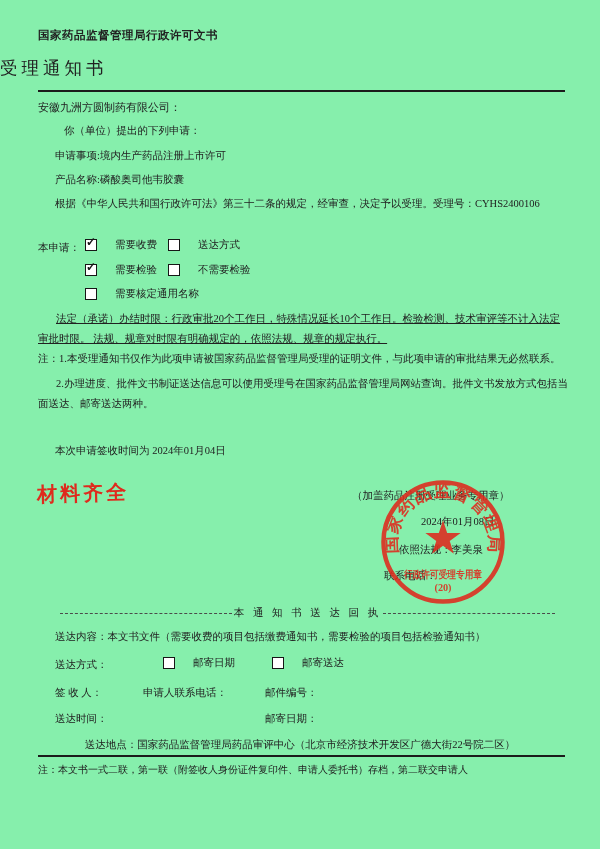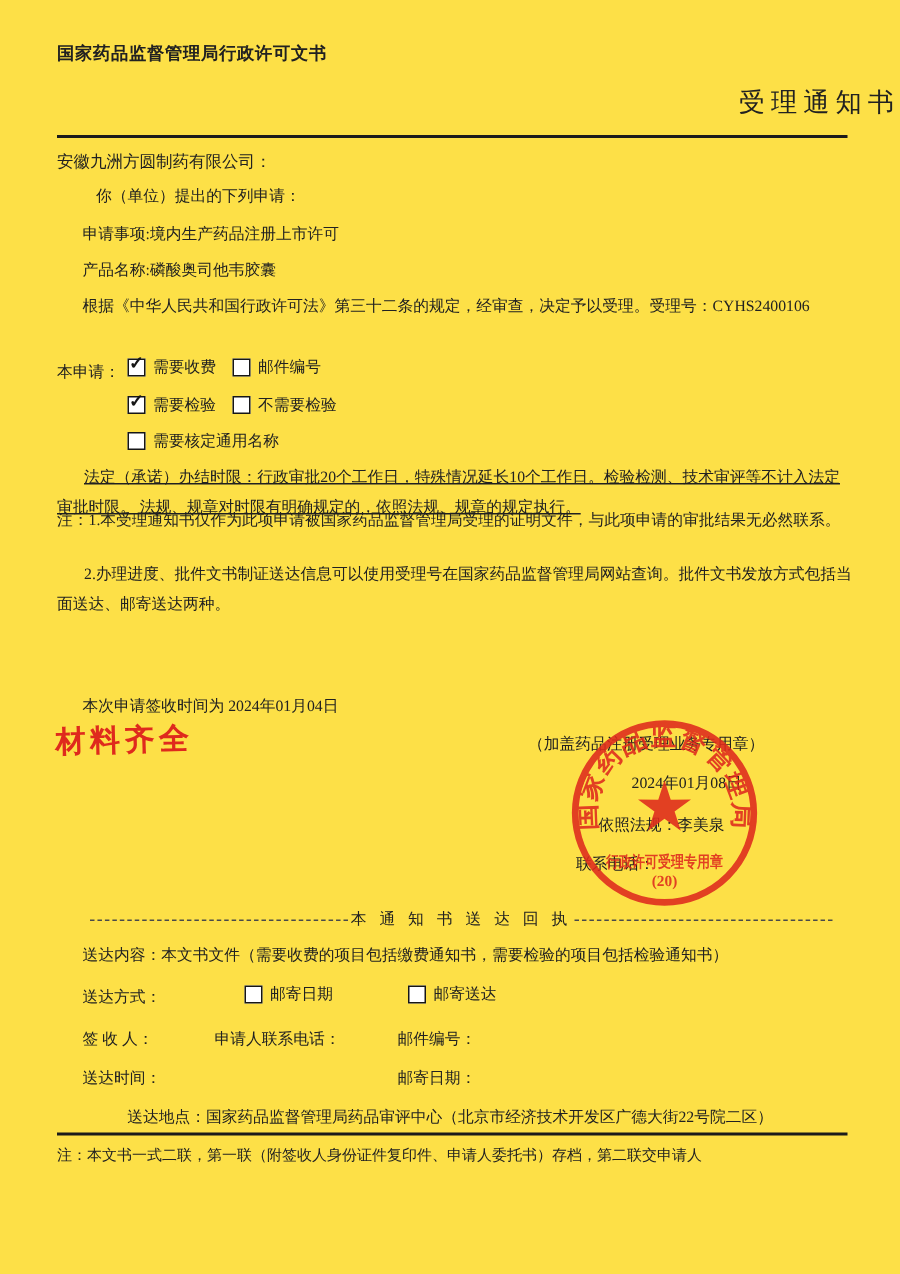--- a/index.html
+++ b/index.html
@@ -1,53 +1,53 @@
 <!DOCTYPE html>
 <html><head>
 <meta charset="utf-8">
 <style>
   html,body { margin:0; padding:0; }
   body { background:#ffffff; }
   .page {
     position:relative;
     width:600px; height:849px;
-    background:#fde047;
+    background:#86efac;
     font-family:"Liberation Serif","DejaVu Serif",serif;
     color:#212121;
     font-size:10.5px;
     overflow:hidden;
   }
   .abs { position:absolute; white-space:nowrap; }
   .wrap { position:absolute; white-space:normal; }
 
   .header-label { left:38px; top:28px; font-family:"Liberation Sans","DejaVu Sans",sans-serif; font-weight:bold; font-size:11.5px; letter-spacing:0.5px; }
-  .doc-title { left:0; right:0; top:56px; text-align:right; font-size:17.5px; letter-spacing:4px; }
+  .doc-title { left:0; right:0; top:56px; text-align:left; font-size:17.5px; letter-spacing:4px; }
   .rule { position:absolute; left:38px; width:527px; height:2px; background:#1b1b1b; }
   .rule-top { top:90px; }
   .rule-bottom { top:755px; }
 
   .recipient { left:38px; top:100px; font-size:11px; }
   .intro { left:64px; top:124px; }
   .app-item { left:55px; top:149px; }
   .product { left:55px; top:173px; }
   .decision { left:55px; top:197px; }
 
   .apply-label { left:38px; top:241px; }
   .cbrow { position:absolute; left:85px; display:flex; align-items:center; }
   .cb-row1 { top:238px; } .cb-row2 { top:263px; } .cb-row3 { top:287px; }
   .cb { display:inline-block; width:10px; height:10px; border:1.7px solid #161616; position:relative; background:#fff; flex:0 0 auto; }
   .cb .mark { position:absolute; left:0px; top:-4px; font-style:normal; font-weight:bold; font-size:12px; color:#161616; line-height:1; }
-  .cb-label { margin-left:5px; }
+  .cb-label { margin-left:18px; }
   .cb-gap { margin-left:11px; }
 
   .para-time { left:38px; top:309px; width:530px; text-indent:18px; line-height:1.9;text-decoration:underline; }
-  .note1 { left:38px; top:340px; }
+  .note1 { left:38px; top:352px; }
   .note2 { left:38px; top:374px; width:530px; text-indent:18px; line-height:1.9; }
   .note3 { left:38px; top:415px; width:530px; text-indent:18px; }
-  .sign-time { left:55px; top:444px;margin-top:20px; }
+  .sign-time { left:55px; top:444px; }
 
   .materials-stamp {
     left:27px; top:477px;
     border:2.5px solid var(--seal-red);
     color:var(--seal-red);
     font-weight:bold; font-size:20px; letter-spacing:3px;
     padding:3px 8px 4px 10px;
     transform:rotate(-1.5deg);
     background:rgba(255,255,255,0);
   }
@@ -94,21 +94,21 @@
   <div class="abs decision">根据《中华人民共和国行政许可法》第三十二条的规定，经审查，决定予以受理。受理号：CYHS2400106</div>
 
   <div class="abs apply-label">本申请：</div>
 
   <div class="cbrow cb-row1">
     <span class="cb">
         <i class="mark">✓</i>
       </span>
     <span class="cb-label">需要收费</span>
     <span class="cb cb-gap"></span>
-    <span class="cb-label">邮件编号</span>
+    <span class="cb-label">送达方式</span>
   </div>
 
   <div class="cbrow cb-row2">
     <span class="cb">
         <i class="mark">✓</i>
       </span>
     <span class="cb-label">需要检验</span>
     <span class="cb cb-gap"></span>
     <span class="cb-label">不需要检验</span>
   </div>

